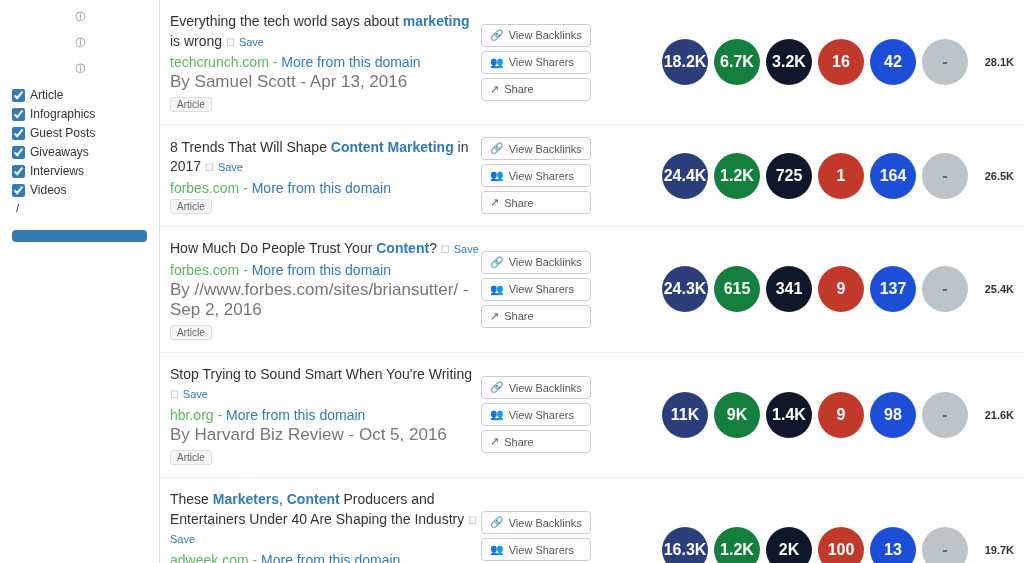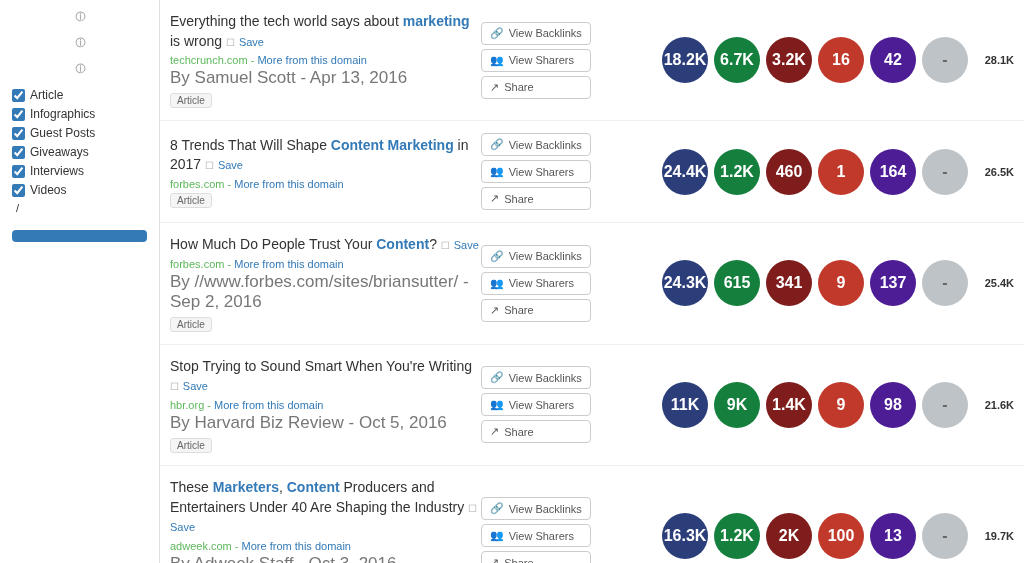--- a/index.html
+++ b/index.html
@@ -20,39 +20,39 @@
     .filter-btn { width: 100%; background: #337ab7; color: #fff; border: none; border-radius: 4px; padding: 6px 0; font-size: 13px; cursor: pointer; margin-bottom: 6px; }
     .reset-link { display: block; text-align: center; color: #337ab7; font-size: 12px; cursor: pointer; text-decoration: none; }
 
     
     .main { flex: 1; overflow-y: auto; padding: 0 0 10px 0; }
     .result-row { display: flex; align-items: center; border-bottom: 1px solid #f0f0f0; padding: 12px 10px; gap: 1px; }
     .result-content { flex: 0 0 310px; min-width: 0; }
     .result-title { font-size: 14px; color: #333; margin-bottom: 3px; line-height: 1.4; }
     .result-title a { color: #333; text-decoration: none; }
     .result-title .highlight { color: #337ab7; font-weight: bold; }
-    .result-meta { font-size: 11px; color: #5cb85c; margin-bottom: 2px; }
+    .result-meta { font-size: 14px; color: #5cb85c; margin-bottom: 2px; }
     .result-meta .domain { color: #5cb85c; }
     .result-meta .more { color: #337ab7; }
     .result-byline { font-size: 17px; color: #777; margin-bottom: 4px; }
     .result-tag { display: inline-block; background: #f5f5f5; border: 1px solid #ddd; border-radius: 3px; font-size: 10px; color: #666; padding: 1px 6px; }
     .save-icon { font-size: 10px; color: #aaa; cursor: pointer; }
 
     
     .actions { flex: 0 0 105px; display: flex; flex-direction: column; gap: 4px; }
     .action-btn { display: flex; align-items: center; gap: 5px; background: #fff; border: 1px solid #ccc; border-radius: 4px; padding: 4px 8px; font-size: 11px; color: #555; cursor: pointer; white-space: nowrap; }
 
     
     .stats { display: flex; align-items: center; gap: 6px; flex: 1; justify-content: flex-end; }
     .circle { width: 46px; height: 46px; border-radius: 50%; display: flex; align-items: center; justify-content: center; font-size: 16px; font-weight: bold; color: #fff; flex-shrink: 0; }
     .circle.dark-blue { background: #2c3e7a; }
     .circle.blue { background: #15803d; }
-    .circle.light-blue { background: #7f1d1d; }
+    .circle.light-blue { background: #0f172a; }
     .circle.red-dark { background: #c0392b; }
-    .circle.red { background: #4c1d95; }
+    .circle.red { background: #1d4ed8; }
     .circle.gray { background: #bdc3c7; color: #666; }
     .total-count { font-size: 11px; font-weight: bold; color: #333; min-width: 40px; text-align: right; }
   </style>
 </head>
 <body>
 
 <div class="container">
 
   <div class="sidebar">
     <div class="sidebar-section">
@@ -174,21 +174,21 @@
         <span>View Sharers</span>
       </button>
       <button class="action-btn">
         <span>↗</span>
         <span>Share</span>
       </button>
     </div>
     <div class="stats">
       <div class="circle dark-blue">24.4K</div>
       <div class="circle blue">1.2K</div>
-      <div class="circle light-blue">460</div>
+      <div class="circle light-blue">725</div>
       <div class="circle red-dark">1</div>
       <div class="circle red">164</div>
       <div class="circle gray">-</div>
       <div class="total-count">26.5K</div>
     </div>
   </div>
       <div class="result-row">
     <div class="result-content">
       <div class="result-title">
         <span>How Much Do People Trust Your </span><span class="highlight">Content</span><span>?</span> <span class="save-icon">☐</span>

